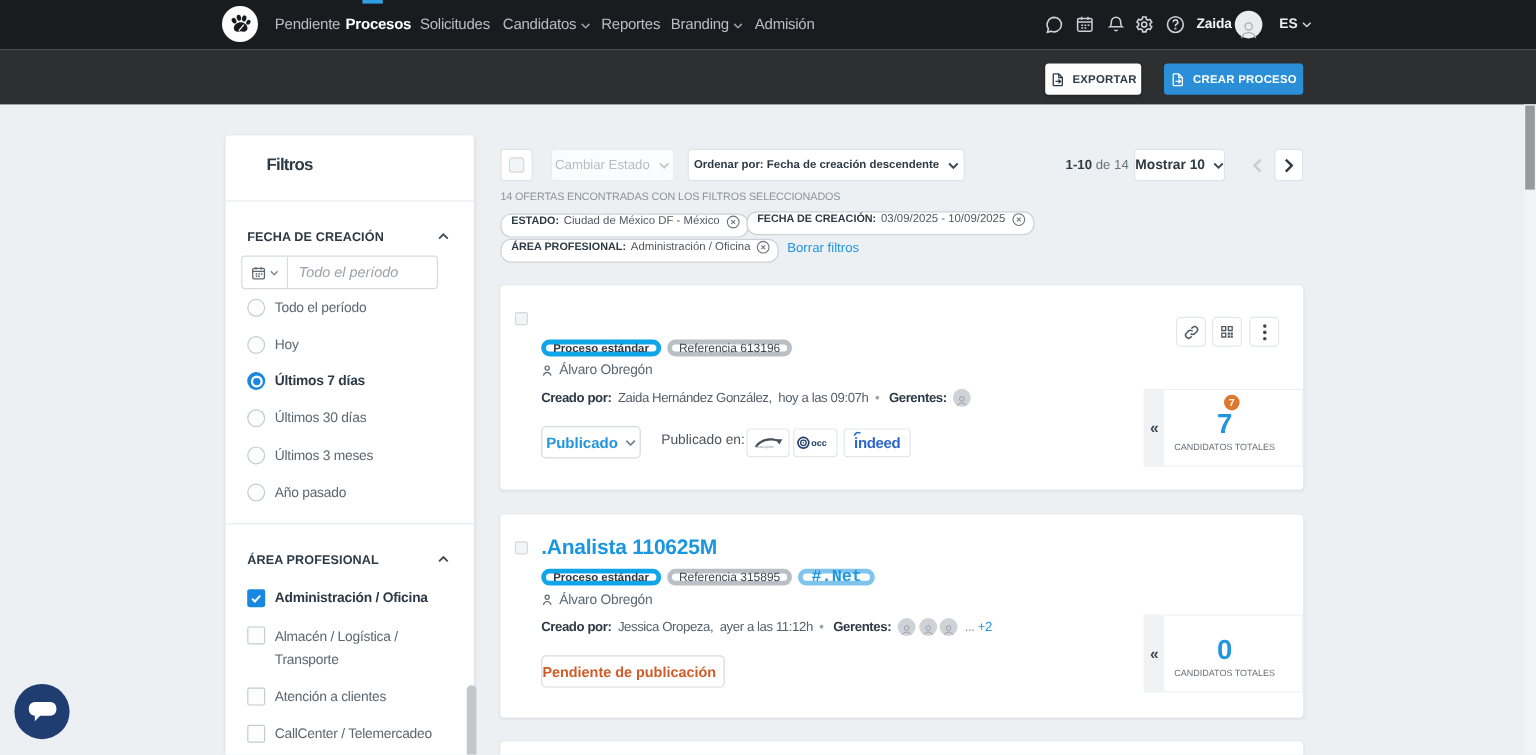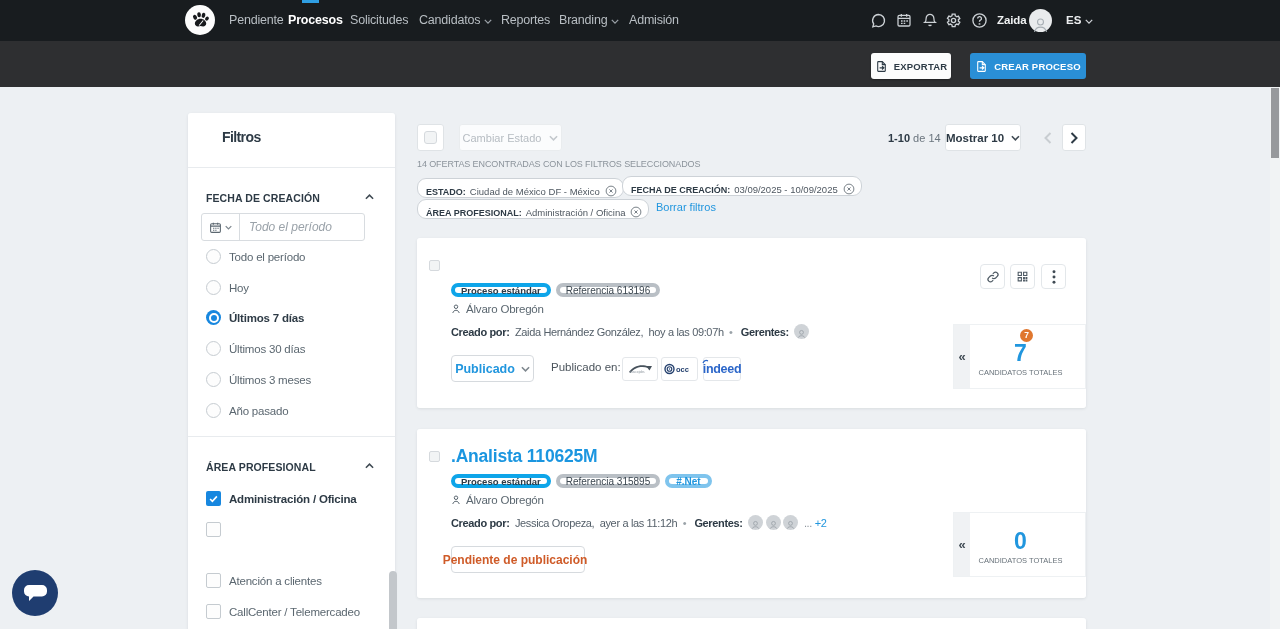--- a/index.html
+++ b/index.html
@@ -49,36 +49,36 @@
 #selall { left:417px; top:124px; width:27px; height:27px; }
 #selall .inner { width:13px; height:13px; border-radius:3px; border:1px solid #d5d9dd; background:#f2f4f5; }
 #cambiar { position:absolute; left:459px; top:124px; width:103px; height:27px; border:1px solid #e9ecee; border-radius:3px; display:flex; align-items:center; justify-content:center; gap:8px; font-size:11px; color:#b6bcc2; background:#fbfcfd; white-space:nowrap; }
 #ordenar { left:573px; top:124px; width:231px; height:27px; gap:7px; font-size:9.5px; font-weight:bold; color:#2d3a45; }
 #pageinfo { position:absolute; left:888px; top:132px; font-size:11px; color:#6a747d; white-space:nowrap; }
 #pageinfo b { color:#2d3a45; }
 #mostrar { left:945px; top:124px; width:76px; height:27px; gap:7px; font-size:11.5px; font-weight:bold; color:#2d3a45; }
 #prevbtn { position:absolute; left:1036px; top:124px; width:24px; height:27px; display:flex; align-items:center; justify-content:center; }
 #nextbtn { left:1062px; top:124px; width:24px; height:27px; }
 #foundline { position:absolute; left:417px; top:159px; font-size:9px; color:#8b939b; letter-spacing:-0.1px; }
-.fchip { position:absolute; height:20px; background:rgba(255,255,255,0.99); border:1px solid #cdd2d7; border-radius:9px; display:flex; align-items:flex-end; padding:0 6px 0 8px; font-size:9.5px; color:#4e5760; white-space:nowrap; }
+.fchip { position:absolute; height:20px; background:rgba(255,255,255,0.99); border:1px solid #cdd2d7; border-radius:9px; display:flex; align-items:flex-start; padding:0 6px 0 8px; font-size:9.5px; color:#4e5760; white-space:nowrap; }
 .fchip b { font-size:9px; color:#2d3a45; margin-right:4px; }
 .fchip svg { margin-left:5px; flex:none; }
 #borrar { position:absolute; left:656px; top:201px; font-size:11px; color:#2196de; }
 
 
 .card { position:absolute; left:417px; width:669px; background:rgba(255,255,255,0.99); border-radius:3px; box-shadow:0 1px 3px rgba(40,50,60,.1); }
 #card1 { top:238px; height:170px; }
 #card2 { top:429px; height:169px; }
 #card3 { top:618px; height:40px; }
 .ccbx { position:absolute; left:12px; top:22px; width:11px; height:11px; border:1px solid #d5d9dd; border-radius:2px; background:#f2f4f5; }
 .ctitle { position:absolute; left:34px; top:17px; font-size:17.5px; font-weight:bold; color:#1b96e0; letter-spacing:-0.2px; white-space:nowrap; }
 .crow-chips { position:absolute; left:34px; top:45px; display:flex; gap:5px; }
 .cchip { height:14px; border:4px solid #0ea5e9; border-radius:8px; padding:0 6px; font-size:9.5px; font-weight:bold; color:#2d3a45; display:flex; align-items:center; white-space:nowrap; }
 .cchip.ref { border-color:#b9bfc5; color:#3c4750; font-weight:normal; font-size:10px; }
-.cchip.tag { border-color:#7fc4ed; color:#2196de; font-size:10px; padding:0 7px; }
+.cchip.tag { border-color:#7fc4ed; color:#2196de; font-size:14px; padding:0 7px;font-family:Liberation Mono, monospace; }
 .calvaro { position:absolute; left:33px; top:65px; font-size:11.5px; letter-spacing:-0.2px; color:#5b6770; display:flex; align-items:center; gap:4px; }
 .cmeta { position:absolute; left:34px; top:86px; font-size:11px; letter-spacing:-0.35px; color:#55606a; display:flex; align-items:center; white-space:nowrap;text-align:right; }
 .cmeta b { color:#2d3a45; }
 .statebtn { position:absolute; left:34px; top:117px; height:27px; background:rgba(255,255,255,0.99); border:1px solid #d6dade; border-radius:4px; display:flex; align-items:center; justify-content:center; gap:6px; font-size:12.5px; font-weight:bold; white-space:nowrap; }
 .pubin { position:absolute; left:134px; top:123px; font-size:11.5px; color:#4b545c; }
 .logobox { position:absolute; top:119px; height:24px; border:1px solid #e4e7ea; border-radius:3px; background:rgba(255,255,255,0.99); display:flex; align-items:center; justify-content:center; }
 .iconbtn { position:absolute; top:26px; width:25px; height:25px; border:1px solid #e3e7ea; border-radius:4px; background:rgba(255,255,255,0.99); display:flex; align-items:center; justify-content:center; }
 .rpanel { position:absolute; left:536px; width:133px; height:65px; border:1px solid #eef1f3; background:rgba(255,255,255,0.99); }
 .rstrip { position:absolute; left:0; top:0; width:16px; height:100%; background:#f0f2f4; color:#3f4a53; font-size:13px; font-weight:bold; display:flex; align-items:center; justify-content:center; }
 .rbadge { position:absolute; left:66px; top:4px; width:13px; height:13px; border-radius:50%; background:#e0772e; color:#fff; font-size:8.5px; font-weight:bold; text-align:center; line-height:13px; }
@@ -197,30 +197,34 @@
     <svg class="scaret" style="top:350px" width="9" height="6" viewBox="0 0 10 6" fill="none" stroke="#3f4a53" stroke-width="1.7">
         <path d="M1 5l4-4 4 4"></path>
       </svg>
     <div class="opt sel" style="top:378px"><span class="cbx sel">
           <svg width="9" height="8" viewBox="0 0 12 10" fill="none" stroke="#fff" stroke-width="2.2">
             <path d="M1.5 5l3 3 6-6.5"></path>
           </svg>
         </span>Administración / Oficina</div>
     <div class="opt" style="top:409px; align-items:flex-start;">
         <span class="cbx"></span>
+        <span style="line-height:19px">Almacén / Logística /<br>Transporte</span>
       </div>
     <div class="opt" style="top:460px"><span class="cbx"></span>Atención a clientes</div>
     <div class="opt" style="top:491px"><span class="cbx"></span>CallCenter / Telemercadeo</div>
     <div id="sb-scroll"></div>
   </div>
 
   <div class="ctlbox" id="selall">
       <div class="inner"></div>
     </div>
   <div id="cambiar">Cambiar Estado <svg width="9" height="6" viewBox="0 0 10 6" fill="none" stroke="#c3c8cd" stroke-width="1.7">
+        <path d="M1 1l4 4 4-4"></path>
+      </svg></div>
+  <div class="ctlbox" id="ordenar">Ordenar por: Fecha de creación descendente <svg width="9" height="6" viewBox="0 0 10 6" fill="none" stroke="#3f4a53" stroke-width="1.8">
         <path d="M1 1l4 4 4-4"></path>
       </svg></div>
   <div id="pageinfo"><b>1-10</b> de 14</div>
   <div class="ctlbox" id="mostrar">Mostrar 10 <svg width="9" height="6" viewBox="0 0 10 6" fill="none" stroke="#3f4a53" stroke-width="1.8">
         <path d="M1 1l4 4 4-4"></path>
       </svg></div>
   <div id="prevbtn">
       <svg width="8" height="12" viewBox="0 0 8 12" fill="none" stroke="#c8cdd1" stroke-width="2">
         <path d="M6.5 1L1.5 6l5 5"></path>
       </svg>
@@ -273,21 +277,21 @@
         </svg>
       </div>
     <div class="logobox" style="left:244px; width:37px;">
         <svg width="31" height="16" viewBox="0 0 62 32">
           <circle cx="11" cy="16" r="9" fill="none" stroke="#24406e" stroke-width="2.8"></circle>
           <circle cx="11" cy="16" r="4.6" fill="none" stroke="#24406e" stroke-width="2.2"></circle>
           <circle cx="11" cy="16" r="1.3" fill="#24406e"></circle>
           <text x="24" y="22" font-weight="bold" font-size="15" fill="#24406e" font-family="Liberation Sans">occ</text>
         </svg>
       </div>
-    <div class="logobox" style="left:286px; width:38px;">
+    <div class="logobox" style="left:286px; width:56px;">
         <span style="color:#2b66c9; font-weight:bold; font-size:12.5px; letter-spacing:-0.3px; position:relative;">indeed<svg style="position:absolute;left:-1px;top:-3px" width="7" height="5" viewBox="0 0 7 5">
             <path d="M1 4 C2 1.5, 4 1, 6 1.8" fill="none" stroke="#2b66c9" stroke-width="1.3"></path>
           </svg></span>
       </div>
     <div class="iconbtn" style="left:563px">
         <svg width="14" height="14" viewBox="0 0 24 24" fill="none" stroke="#4e5a64" stroke-width="2.1">
           <path d="M10.5 13.5a4.2 4.2 0 0 0 6 .3l2.8-2.8a4.2 4.2 0 0 0-6-6L11.7 6.6"></path>
           <path d="M13.5 10.5a4.2 4.2 0 0 0-6-.3l-2.8 2.8a4.2 4.2 0 0 0 6 6l1.6-1.6"></path>
         </svg>
       </div>
@@ -332,21 +336,21 @@
           <svg width="11" height="10" viewBox="0 0 24 21">
             <circle cx="12" cy="7" r="4.2" fill="none" stroke="#9aa1a8" stroke-width="1.8"></circle>
             <path d="M3.5 21c1.2-4.5 4.5-6.8 8.5-6.8s7.3 2.3 8.5 6.8" fill="none" stroke="#9aa1a8" stroke-width="1.8"></path>
           </svg>
         </span>&nbsp;<span class="mini-avatar">
           <svg width="11" height="10" viewBox="0 0 24 21">
             <circle cx="12" cy="7" r="4.2" fill="none" stroke="#9aa1a8" stroke-width="1.8"></circle>
             <path d="M3.5 21c1.2-4.5 4.5-6.8 8.5-6.8s7.3 2.3 8.5 6.8" fill="none" stroke="#9aa1a8" stroke-width="1.8"></path>
           </svg>
         </span>&nbsp;&nbsp;<span style="color:#8d959c">...</span>&nbsp;<span style="color:#2196de">+2</span></div>
-    <div class="statebtn" style="width:134px; color:#cf5b28; font-size:12px;">Pendiente de publicación <svg width="9" height="6" viewBox="0 0 10 6" fill="none" stroke="#7e878e" stroke-width="1.7">
+    <div class="statebtn" style="width:153px; color:#cf5b28; font-size:12px;">Pendiente de publicación <svg width="9" height="6" viewBox="0 0 10 6" fill="none" stroke="#7e878e" stroke-width="1.7">
           <path d="M1 1l4 4 4-4"></path>
         </svg></div>
     <div class="rpanel" style="top:83px">
       <div class="rstrip">«</div>
       <div class="rnum">0</div>
       <div class="rlabel">CANDIDATOS TOTALES</div>
     </div>
   </div>
 
   <div class="card" id="card3"></div>

